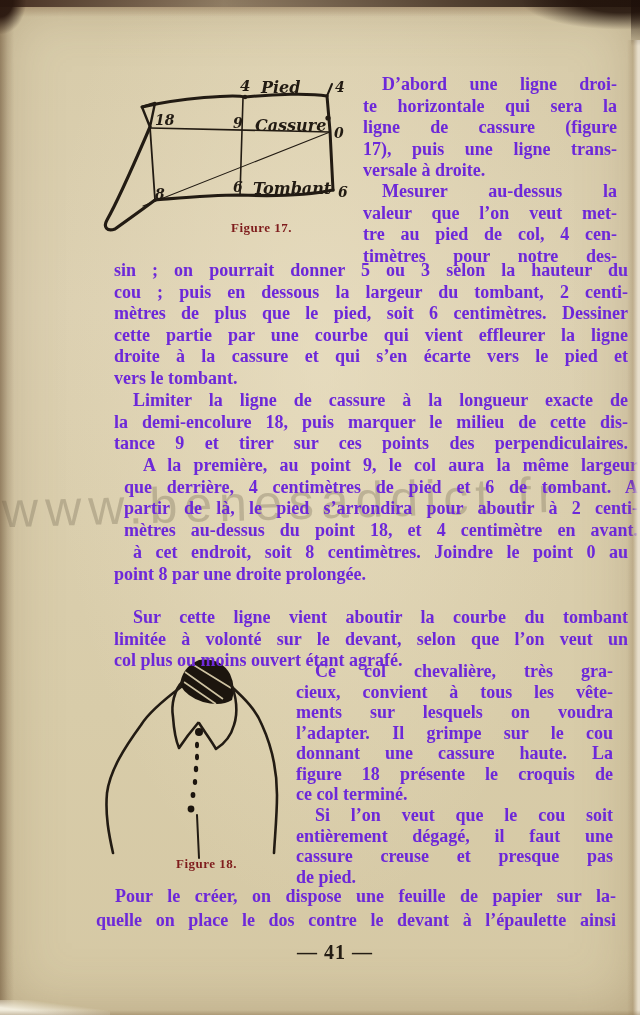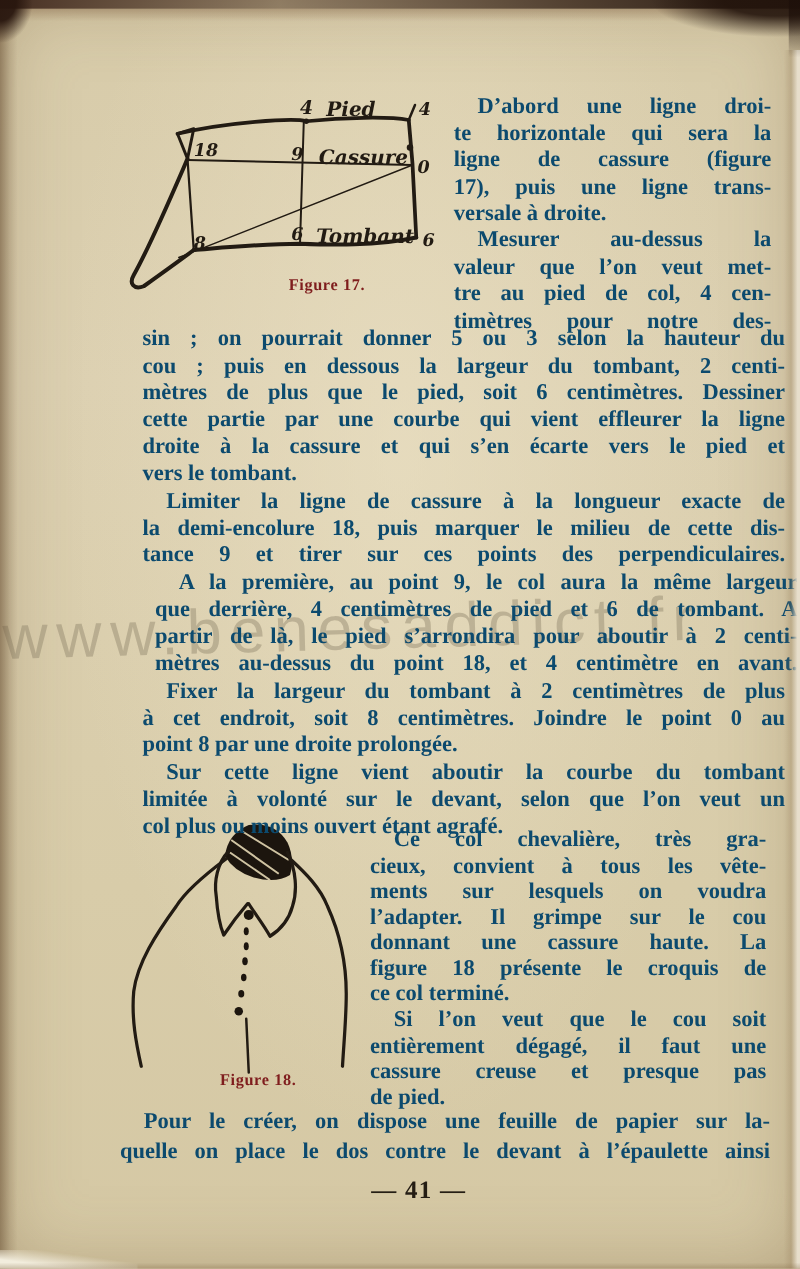--- a/index.html
+++ b/index.html
@@ -37,21 +37,21 @@
   .watermark{
     position:absolute;left:2px;top:472px;width:660px;
     font-family:"Liberation Sans", sans-serif;
     font-size:50px;letter-spacing:7px;
     color:rgba(128,117,95,0.38);
     transform:rotate(-1.6deg);
     white-space:nowrap;pointer-events:none;
   }
 
   
-  .tb{position:absolute;color:#0c4a6e;font-weight:bold;font-size:18px;}
+  .tb{position:absolute;color:#6d28d9;font-weight:bold;font-size:18px;}
   .tb .ln{text-align:justify;text-align-last:justify;white-space:normal;}
   .tb.lastleft .ln:last-child{text-align-last:left;}
   .tb.indent .ln:first-child{text-indent:19px;}
   .col1{line-height:21.5px;}
   .fullw{line-height:21.5px;margin-left:12px;}
   .col2{line-height:20.5px;}
   .full6{line-height:24px;}
 
   .figcaption{position:absolute;font-size:13px;font-weight:bold;color:#7f1d1d;letter-spacing:0.5px;}
   .pagenum{position:absolute;top:941px;left:240px;width:190px;text-align:center;
@@ -148,21 +148,20 @@
     <div class="ln">la demi-encolure 18, puis marquer le milieu de cette dis-</div>
     <div class="ln">tance 9 et tirer sur ces points des perpendiculaires.</div>
   </div>
 <div class="tb fullw indent" style="left:112px;top:455px;width:514px;">
     <div class="ln">A la première, au point 9, le col aura la même largeur</div>
     <div class="ln">que derrière, 4 centimètres de pied et 6 de tombant. A</div>
     <div class="ln">partir de là, le pied s’arrondira pour aboutir à 2 centi-</div>
     <div class="ln">mètres au-dessus du point 18, et 4 centimètre en avant.</div>
   </div>
 <div class="tb fullw indent lastleft" style="left:102px;top:542px;width:514px;">
-    <div class="ln">Fixer la largeur du tombant à 2 centimètres de plus</div>
     <div class="ln">à cet endroit, soit 8 centimètres. Joindre le point 0 au</div>
     <div class="ln">point 8 par une droite prolongée.</div>
   </div>
 <div class="tb fullw indent lastleft" style="left:102px;top:607px;width:514px;">
     <div class="ln">Sur cette ligne vient aboutir la courbe du tombant</div>
     <div class="ln">limitée à volonté sur le devant, selon que l’on veut un</div>
     <div class="ln">col plus ou moins ouvert étant agrafé.</div>
   </div>
 
 <div class="tb col2 indent lastleft" style="left:296px;top:661px;width:317px;">

